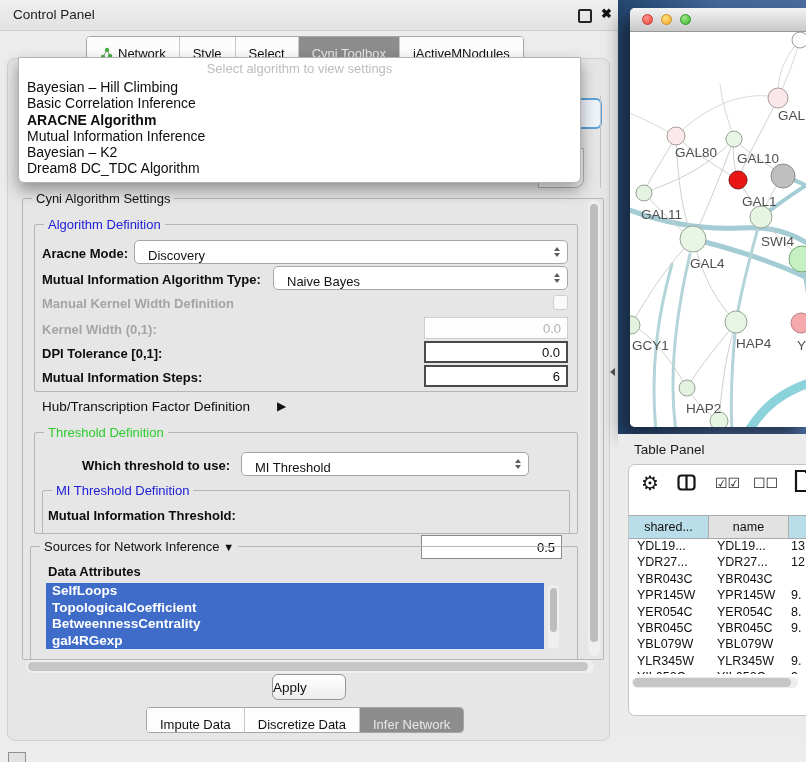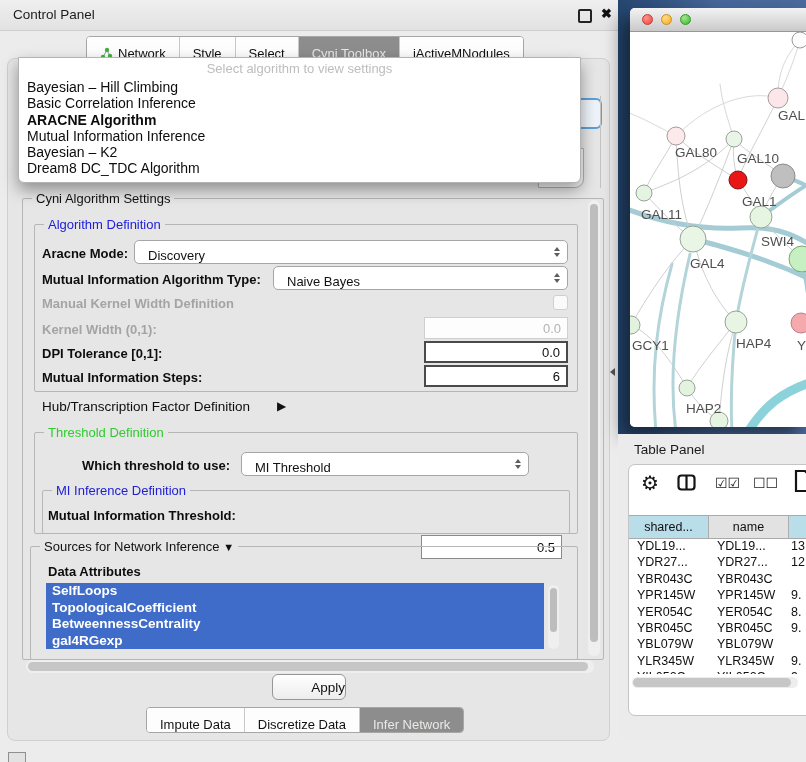--- a/index.html
+++ b/index.html
@@ -71,21 +71,21 @@
   .attr-list{position:absolute;left:46px;top:583px;width:498px;background:#fff;z-index:3;}
   .attr-item{height:16.5px;line-height:16.5px;padding-left:6px;font-size:13.5px;color:#fff;background:#3f6cc8;white-space:nowrap;overflow:hidden;font-weight:bold;}
 
   .scroll-v{position:absolute;background:#efefef;border-radius:6px;}
   .scroll-v .thumb{position:absolute;background:#bdbdbd;border-radius:5px;}
   .scroll-h{position:absolute;background:#efefef;border-radius:6px;}
   .scroll-h .thumb{position:absolute;background:#c6c6c6;border-radius:5px;}
 
   .apply-btn{position:absolute;left:272px;top:674px;width:72px;height:24px;border:1px solid #979797;
              border-radius:6px;background:linear-gradient(#ffffff,#ededed);font-size:13.5px;color:#111;
-             display:flex;align-items:center;justify-content:flex-end;}
+             display:flex;align-items:center;justify-content:flex-start;}
 
   .splitter-arrow{position:absolute;left:610px;top:368px;width:0;height:0;
                   border-top:4px solid transparent;border-bottom:4px solid transparent;border-right:5px solid #555;}
   .bl-square{position:absolute;left:8px;top:752px;width:16px;height:14px;border:1px solid #8f8f8f;background:#e2e2e2;}
 
   
   .desktop{position:absolute;left:618px;top:0;width:188px;height:458px;
            background:linear-gradient(to right,#24466f,#47689c 55%,#4a6b9d);}
   .net-window{position:absolute;left:630px;top:8px;width:176px;height:419px;border-radius:5px 0 0 5px;
               box-shadow:-8px 10px 18px rgba(0,0,0,.5);background:#fff;overflow:hidden;}
@@ -220,21 +220,21 @@
   </div>
   <span class="lbl" style="left:82px;top:458px;">Which threshold to use:</span>
   <div class="combo" style="left:241px;top:452px;width:288px;">
     <span>MI Threshold</span>
     <span class="stepper">
         <i class="up"></i>
         <i class="dn"></i>
       </span>
   </div>
   <div class="groupbox" style="left:42px;top:490px;width:526px;height:42px;background:#e6e6e6;">
-    <span class="gb-title blue">MI Inference Definition</span>
+    <span class="gb-title blue">MI Threshold Definition</span>
   </div>
   <span class="lbl" style="left:48px;top:508px;">Mutual Information Threshold:</span>
   <div class="field" style="left:421px;top:502px;width:141px;height:24px;margin-top:33px;">
     <span>0.5</span>
   </div>
 
   <div class="groupbox" style="left:30px;top:546px;width:546px;height:112px;">
     <span class="gb-title">
       <span>Sources for Network Inference</span>
       <span class="arrow-down">▼</span>

